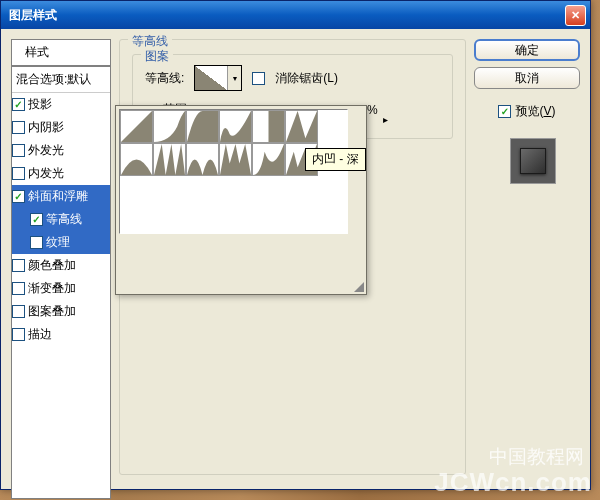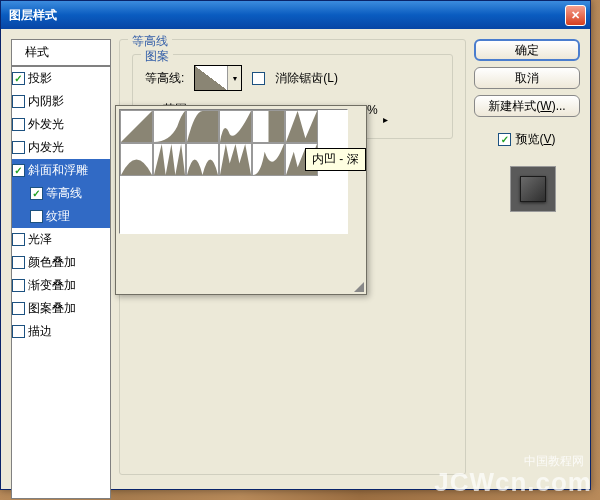--- a/index.html
+++ b/index.html
@@ -38,37 +38,40 @@
 .preview-inner { width: 26px; height: 26px; background: linear-gradient(135deg, #6a6a6a, #2f2f2f); border: 1px solid #1a1a1a; box-shadow: 0 1px 3px rgba(0,0,0,0.6); }
 .popup { position: absolute; top: 105px; left: 115px; width: 252px; height: 190px; background: #ece9d8; border: 1px solid #716f64; box-shadow: 2px 2px 6px rgba(0,0,0,0.3); z-index: 10; }
 .popup-inner { position: absolute; top: 3px; left: 3px; right: 18px; bottom: 60px; border: 1px solid #808080; border-right-color: #fff; border-bottom-color: #fff; background: #fff; display: flex; flex-wrap: wrap; align-content: flex-start; overflow: hidden; }
 .thumb { width: 33px; height: 33px; border: 1px solid #999; background: #fff; position: relative; overflow: hidden; }
 .thumb svg { width: 100%; height: 100%; display: block; }
 .popup-arrow { position: absolute; top: 8px; right: -22px; color: #000; font-size: 10px; }
 .popup-resize { position: absolute; bottom: 2px; right: 2px; width: 12px; height: 12px; }
 .popup-resize::after { content: ""; position: absolute; bottom: 0; right: 0; border: 5px solid transparent; border-bottom-color: #888; border-right-color: #888; }
 .tooltip { position: absolute; top: 148px; left: 305px; background: #ffffe1; border: 1px solid #000; padding: 2px 6px; z-index: 20; white-space: nowrap; }
 .watermark { position: absolute; bottom: 2px; right: 8px; color: rgba(255,255,255,0.7); font-size: 26px; font-weight: bold; z-index: 5; letter-spacing: 1px; }
-.watermark-cn { position: absolute; bottom: 30px; right: 16px; color: rgba(255,255,255,0.8); font-size: 12px; z-index: 5; }
+.watermark-cn { position: absolute; bottom: 30px; right: 16px; color: rgba(255,255,255,0.8); font-size: 19px; z-index: 5; }
 u { text-decoration: underline; }
 </style>
 </head>
 <body>
 
 <div class="wood"></div>
 
 <div class="dialog">
   <div class="titlebar">
     <span class="titlebar-text">图层样式</span>
     <div class="close-btn">✕</div>
   </div>
   <div class="content">
     <div class="left-panel">
       <div class="left-header">样式</div>
       <div class="left-list">
+        <div class="left-item default">
+            <span>混合选项:默认</span>
+          </div>
         <div class="left-item">
             <span class="cb checked"></span>
             <span>投影</span>
           </div>
         <div class="left-item">
             <span class="cb"></span>
             <span>内阴影</span>
           </div>
         <div class="left-item">
             <span class="cb"></span>
@@ -82,24 +85,20 @@
             <span class="cb checked"></span>
             <span>斜面和浮雕</span>
           </div>
         <div class="left-item sub sel">
             <span class="cb checked"></span>
             <span>等高线</span>
           </div>
         <div class="left-item sub sel">
             <span class="cb"></span>
             <span>纹理</span>
-          </div>
-        <div class="left-item">
-            <span class="cb"></span>
-            <span>光泽</span>
           </div>
         <div class="left-item">
             <span class="cb"></span>
             <span>颜色叠加</span>
           </div>
         <div class="left-item">
             <span class="cb"></span>
             <span>渐变叠加</span>
           </div>
         <div class="left-item">
@@ -131,21 +130,20 @@
             <span class="range-label">范围</span>
             <span style="margin-left:170px;">%</span>
           </div>
         </div>
       </div>
     </div>
 
     <div class="right-panel">
       <button class="btn primary">确定</button>
       <button class="btn">取消</button>
-      <button class="btn">新建样式(<u>W</u>)...</button>
       <div class="preview-area">
         <div class="row" style="gap:4px;">
           <span class="cb checked"></span>
           <span>预览(<u>V</u>)</span>
         </div>
         <div class="preview-box">
           <div class="preview-inner"></div>
         </div>
       </div>
     </div>

